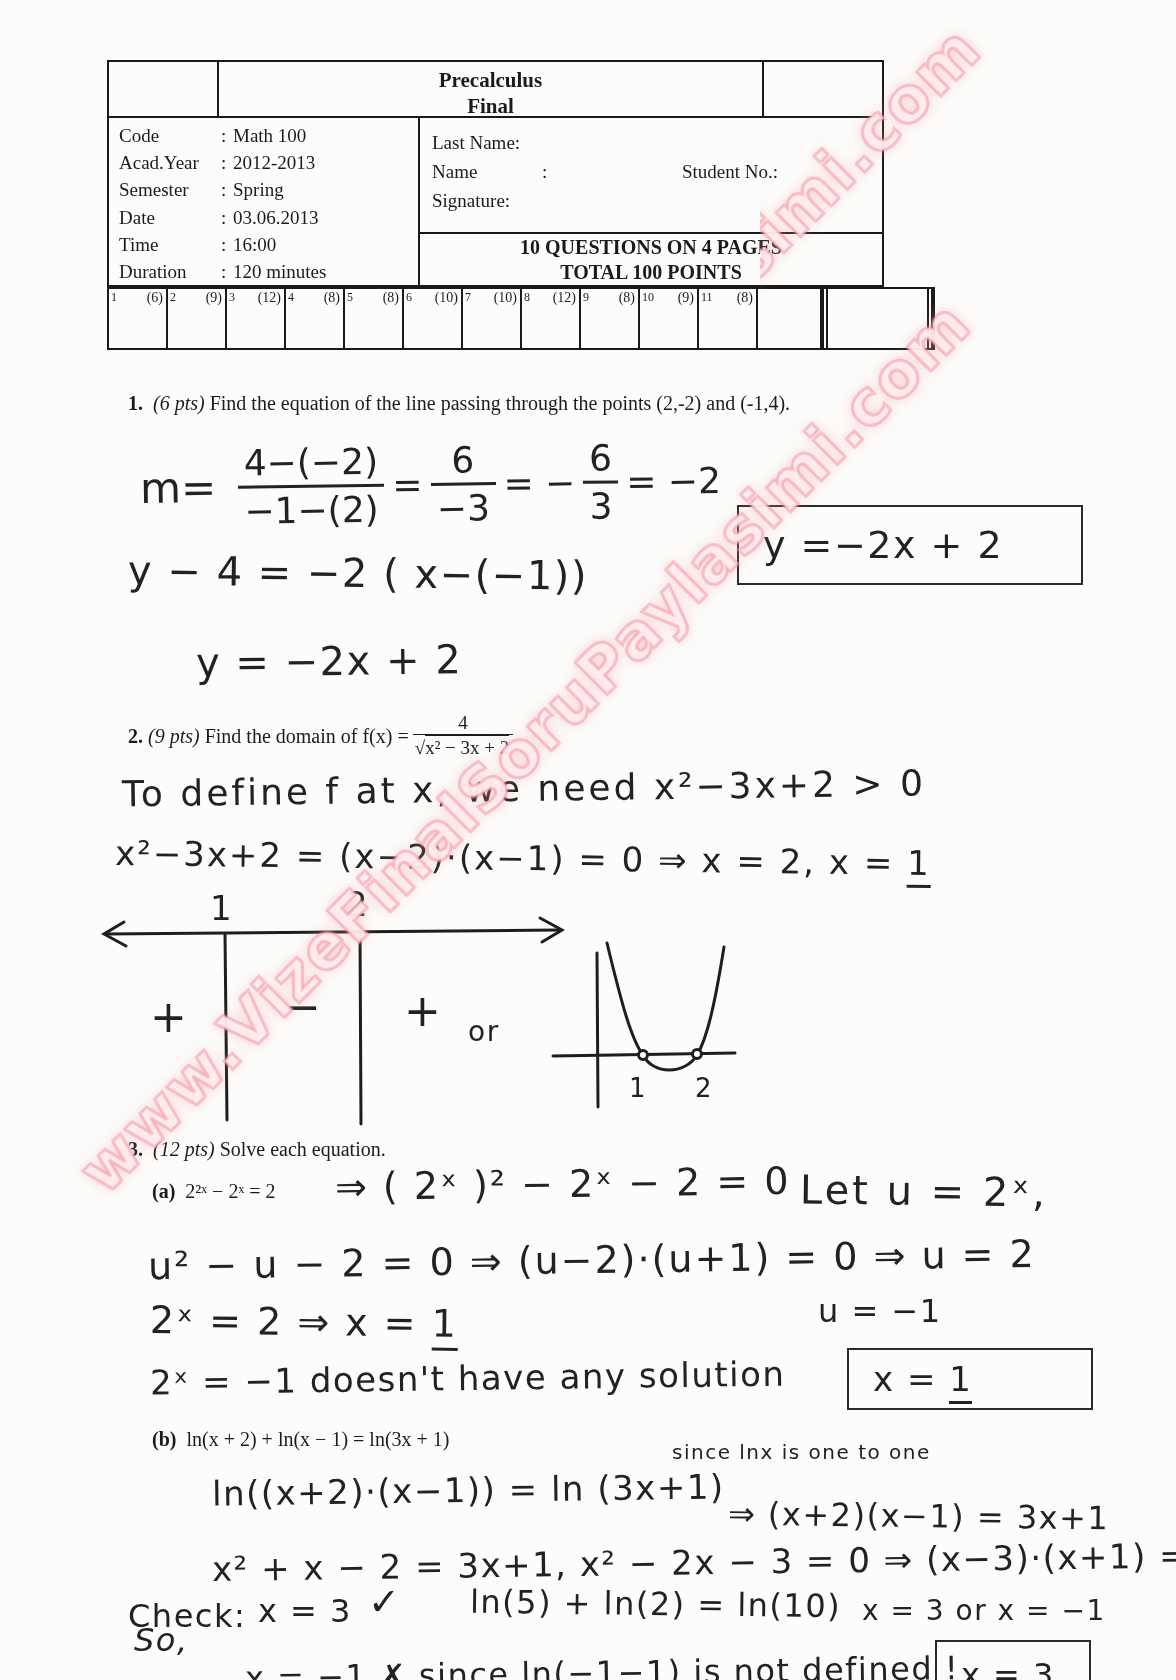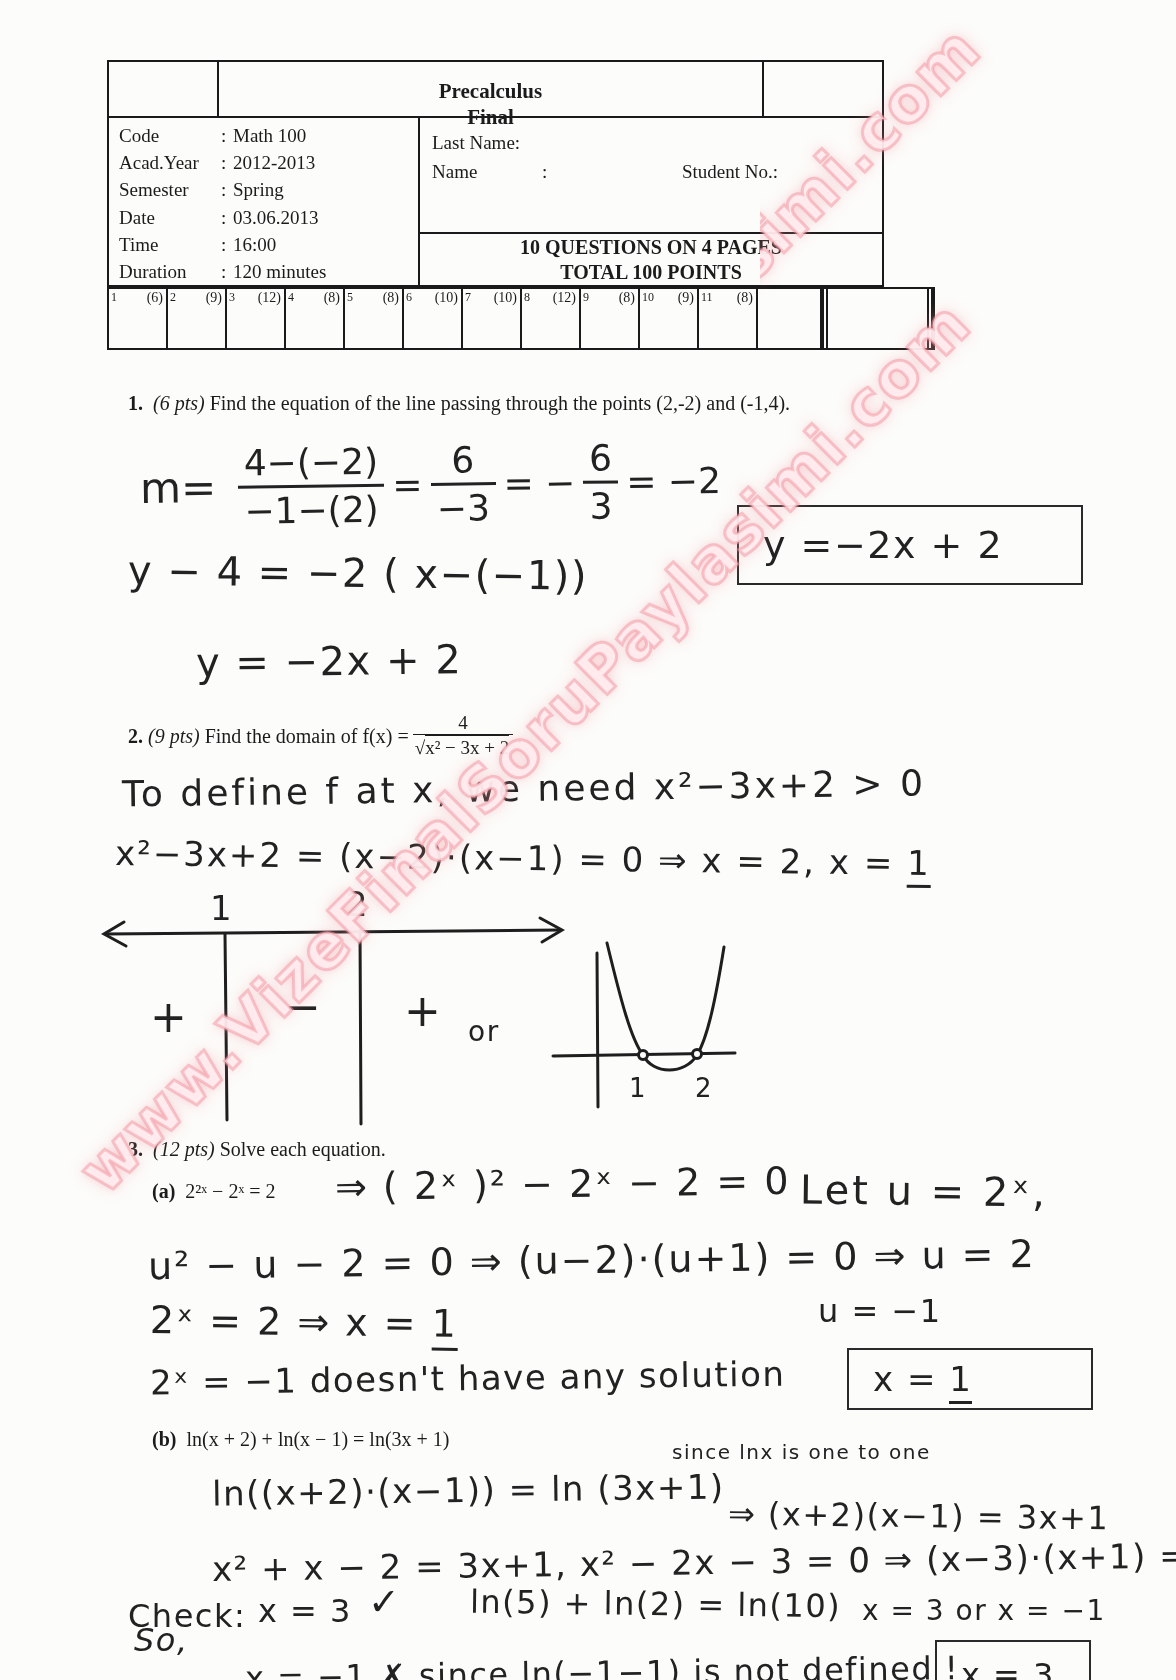--- a/index.html
+++ b/index.html
@@ -25,21 +25,21 @@
     position:absolute; left:0; top:8px; width:970px; text-align:center;
     font-size:46px; font-weight:bold; letter-spacing:2px; margin:0;
   }
   .header-table{
     position:absolute; left:107px; top:60px; width:777px; height:227px;
     border:2px solid #1a1a1a; box-sizing:border-box; background:transparent;
   }
   .ht-row1{display:flex; height:56px; border-bottom:2px solid #1a1a1a; box-sizing:border-box;}
   .ht-c1{width:110px; border-right:2px solid #1a1a1a; box-sizing:border-box;}
   .ht-c2{flex:1; border-right:2px solid #1a1a1a; box-sizing:border-box; text-align:center;
-         font-weight:bold; font-size:21px; line-height:26px; padding-top:16px;}
+         font-weight:bold; font-size:21px; line-height:26px; padding-top:5px;}
   .ht-c3{width:118px;}
   .ht-row2{display:flex; height:169px;}
   .ht-left{width:311px; border-right:2px solid #1a1a1a; box-sizing:border-box;
            padding:5px 0 3px 10px; display:flex; flex-direction:column; justify-content:space-between;}
   .info-row{display:flex; font-size:19px; line-height:25px;}
   .info-label{width:102px;}
   .info-sep{width:12px;}
   .info-value{}
   .ht-right{flex:1; display:flex; flex-direction:column;}
   .student{flex:1; padding:10px 0 0 12px; font-size:19px; line-height:29px;}
@@ -143,20 +143,23 @@
           <div class="st-row">
             <span>Last Name:</span>
           </div>
           <div class="st-row">
             <span class="st-c1">
                 <span class="st-name-label">Name</span>
                 <span>:</span>
               </span>
             <span>Student No.:</span>
           </div>
+          <div class="st-row">
+            <span>Signature:</span>
+          </div>
         </div>
         <div class="note">
           <div>10 QUESTIONS ON 4 PAGES</div>
           <div>TOTAL 100 POINTS</div>
         </div>
       </div>
     </div>
   </div>
 
   <div class="grading">

